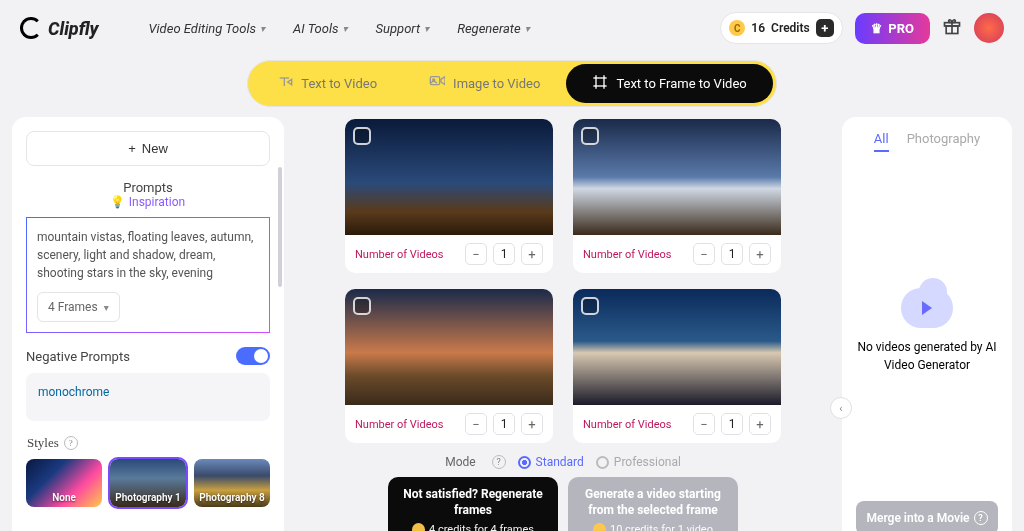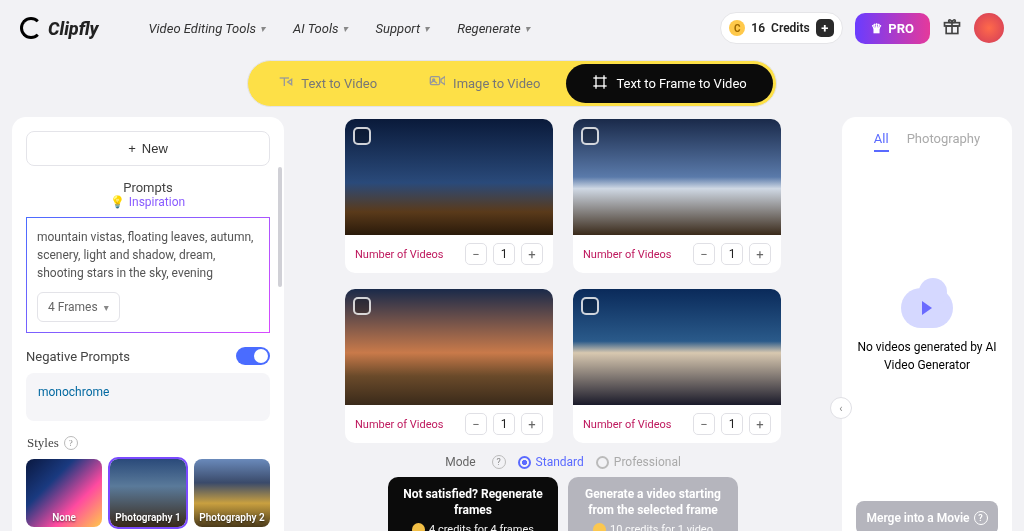--- a/index.html
+++ b/index.html
@@ -255,21 +255,21 @@
   justify-content: center;
   font-size: 9px;
   color: #888;
 }
 .styles-row {
   display: flex;
   gap: 8px;
 }
 .style-card {
   width: 78px;
-  height: 68px;
+  height: 48px;
   border-radius: 8px;
   position: relative;
   overflow: hidden;
   cursor: pointer;
 }
 .style-card.selected { outline: 2px solid #7a4aff; }
 .style-none { background: linear-gradient(135deg, #0a1840, #1a3a80, #ff4aa0, #ffc94a); }
 .style-photo1 { background: linear-gradient(180deg, #2a4a7a 0%, #5a7a9a 40%, #3a2a1a 100%); }
 .style-photo2 { background: linear-gradient(180deg, #6a8abb 0%, #3a4a6a 35%, #c9a040 65%, #4a3a1a 100%); }
 .style-label {
@@ -628,21 +628,21 @@
       <span class="help-icon">?</span>
     </div>
     <div class="styles-row">
       <div class="style-card style-none">
         <span class="style-label">None</span>
       </div>
       <div class="style-card style-photo1 selected">
         <span class="style-label">Photography 1</span>
       </div>
       <div class="style-card style-photo2">
-        <span class="style-label">Photography 2</span>
+        <span class="style-label">Photography 8</span>
       </div>
     </div>
   </div>
 
   <div class="center">
     <div class="frames-grid">
       <div class="frame-card">
         <div class="frame-img v1">
           <div class="frame-check"></div>
         </div>

